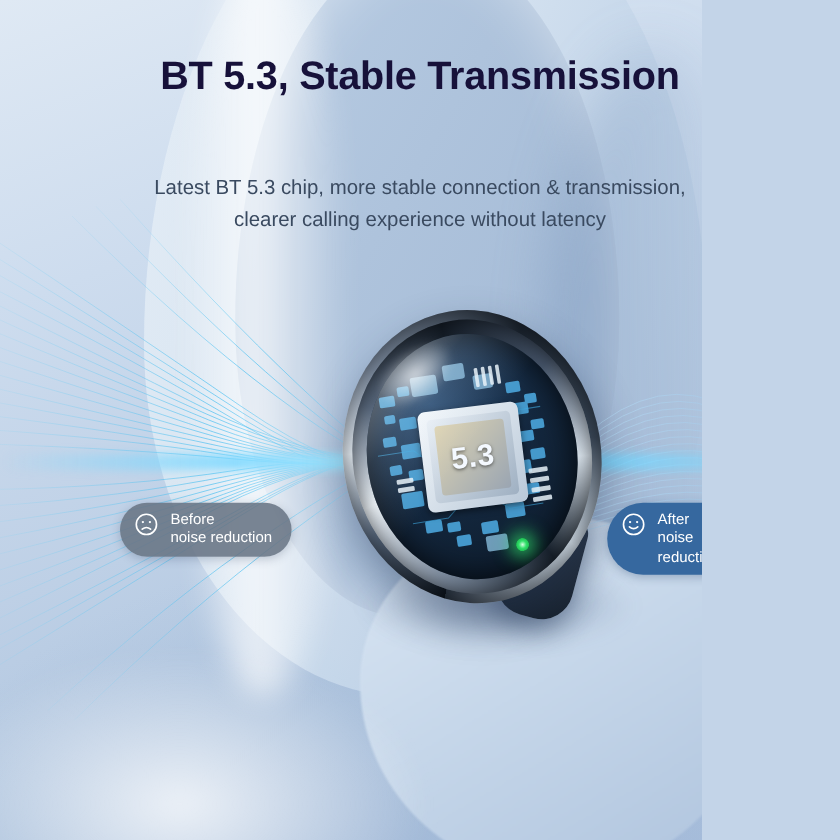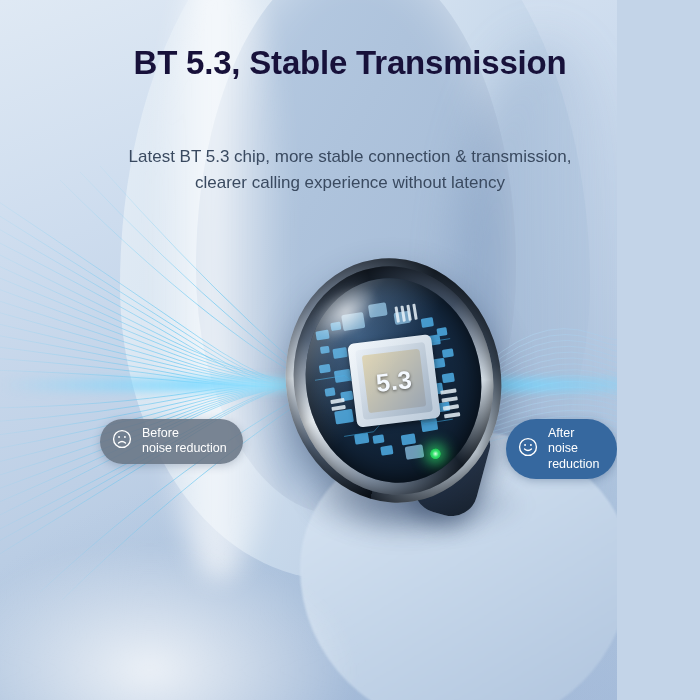--- a/index.html
+++ b/index.html
@@ -5,21 +5,20 @@
   html,body{margin:0;padding:0;}
   body{
     width:700px;height:700px;overflow:hidden;
     font-family:"Liberation Sans", sans-serif;
     background:#c3d4e8;
   }
   #stage{position:relative;width:585px;height:700px;overflow:hidden;
     background:
       radial-gradient(120% 90% at 50% 120%, #9fb7d6 0%, rgba(159,183,214,0) 60%),
       linear-gradient(160deg,#dfe9f4 0%, #cddcee 28%, #bed0e6 55%, #aec4de 78%, #a7bddb 100%);
-    padding-left: 32px;
   }
   
   .ear-outer{position:absolute;left:120px;top:-120px;width:470px;height:700px;
     border-radius:50% 50% 46% 46%/58% 58% 42% 42%;
     background:linear-gradient(115deg,#e8f0f8 0%, #dbe7f3 35%, #c3d5e9 65%, #aec3dd 100%);
     filter:blur(0.6px);opacity:.96;}
   .ear-inner{position:absolute;left:196px;top:-46px;width:320px;height:560px;
     border-radius:50% 50% 44% 44%/56% 56% 44% 44%;
     background:linear-gradient(120deg,#b9cde4 0%, #aec3dc 40%, #9fb6d3 100%);
     box-shadow:inset 0 0 50px rgba(255,255,255,.45);}
@@ -85,21 +84,21 @@
     transform:rotate(-28deg);filter:blur(3px);pointer-events:none;}
   .bud-shadow{position:absolute;left:300px;top:470px;width:230px;height:70px;
     background:radial-gradient(ellipse at center,rgba(50,75,115,.42),rgba(50,75,115,0) 70%);
     filter:blur(8px);}
   
   .headline{position:absolute;left:0;top:42px;width:700px;text-align:center;
     color:#17113a;font-size:33px;font-weight:700;line-height:1.26;letter-spacing:-.2px;}
   .subtitle{position:absolute;left:0;top:144px;width:700px;text-align:center;
     color:#3a4a60;font-size:17px;line-height:1.52;}
   
-  .badge{position:absolute;display:flex;align-items:center;gap:9px;
+  .badge{position:absolute;display:flex;gap:9px;
     border-radius:999px;padding:7px 16px 7px 11px;color:#fff;}
   .badge-before{left:100px;top:419px;background:rgba(104,116,132,.88);
     box-shadow:0 2px 8px rgba(40,60,90,.25);}
   .badge-after{left:506px;top:419px;background:#36689f;
     box-shadow:0 2px 8px rgba(30,60,100,.3);}
   .badge .txt{font-size:12.5px;line-height:1.22;white-space:pre-line;}
   .face{flex:0 0 auto;}
 </style>
 </head>
 <body>

